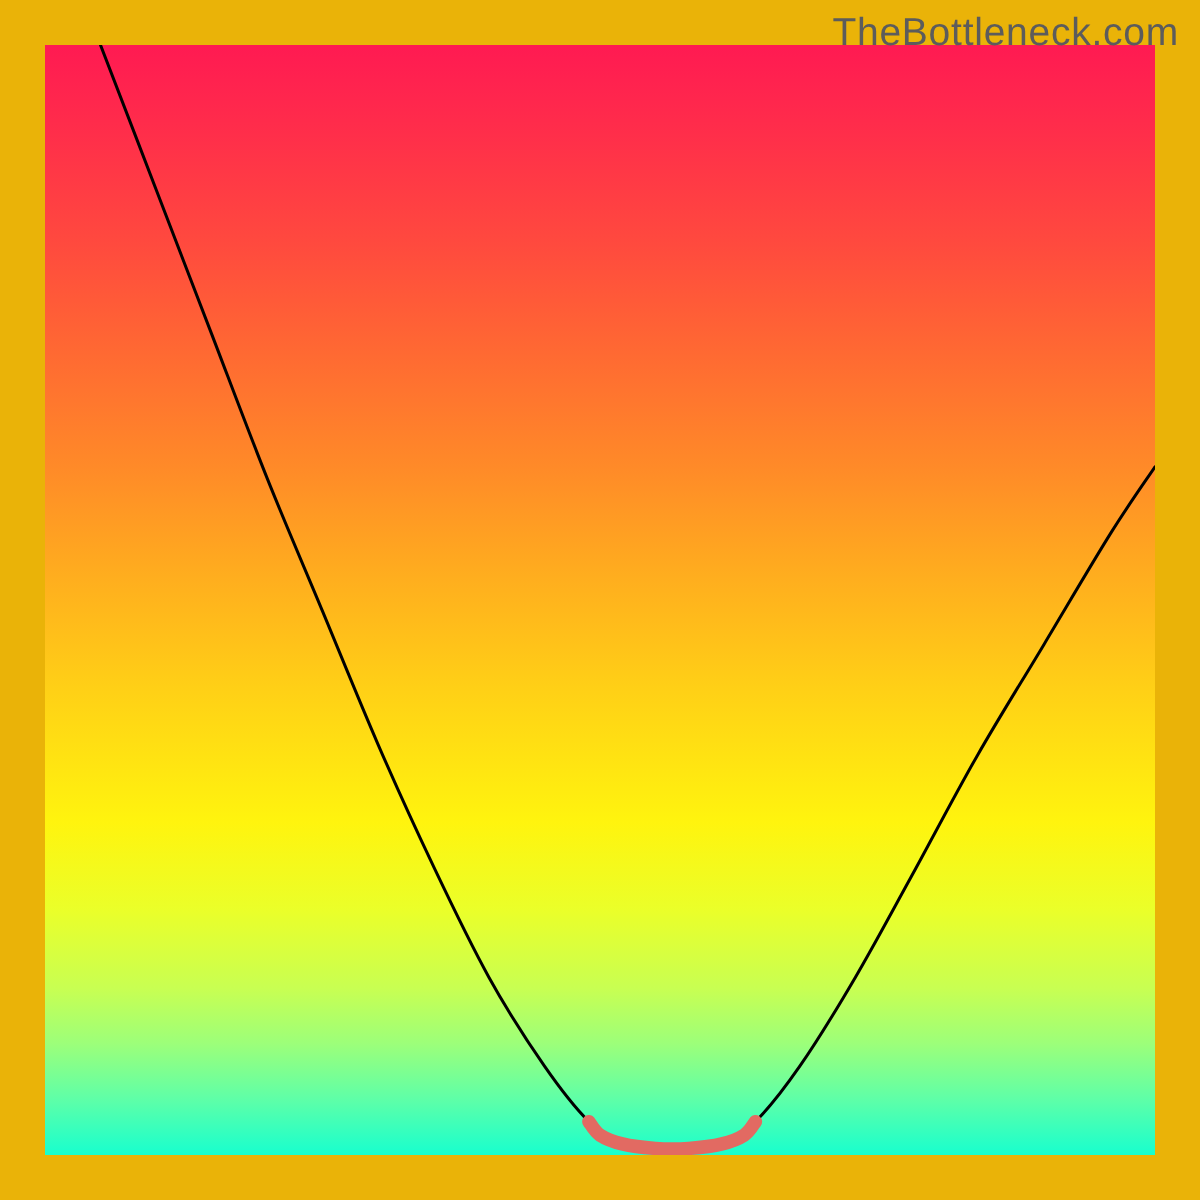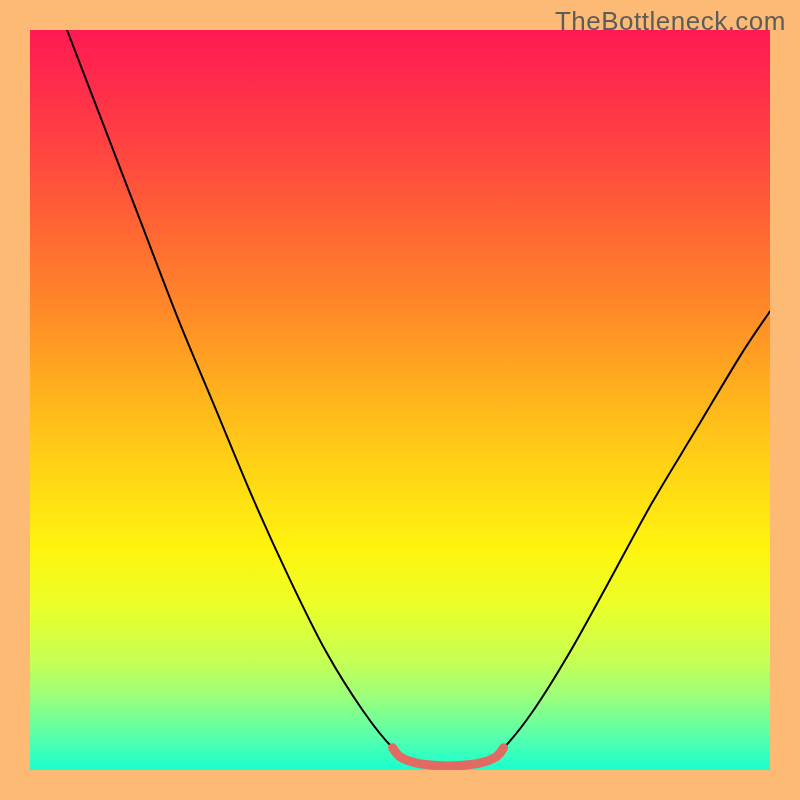--- a/index.html
+++ b/index.html
@@ -8,21 +8,21 @@
     width: 800px;
     height: 800px;
     background: #000;
     overflow: hidden;
     font-family: Arial, Helvetica, sans-serif;
   }
   .frame {
     position: relative;
     width: 800px;
     height: 800px;
-    background: #fdba74;
+    background: #eab308;
   }
   .watermark {
     position: absolute;
     top: 6px;
     right: 14px;
     color: #5c5c5c;
     font-size: 26px;
     font-weight: 500;
     letter-spacing: 0.5px;
     z-index: 30;

